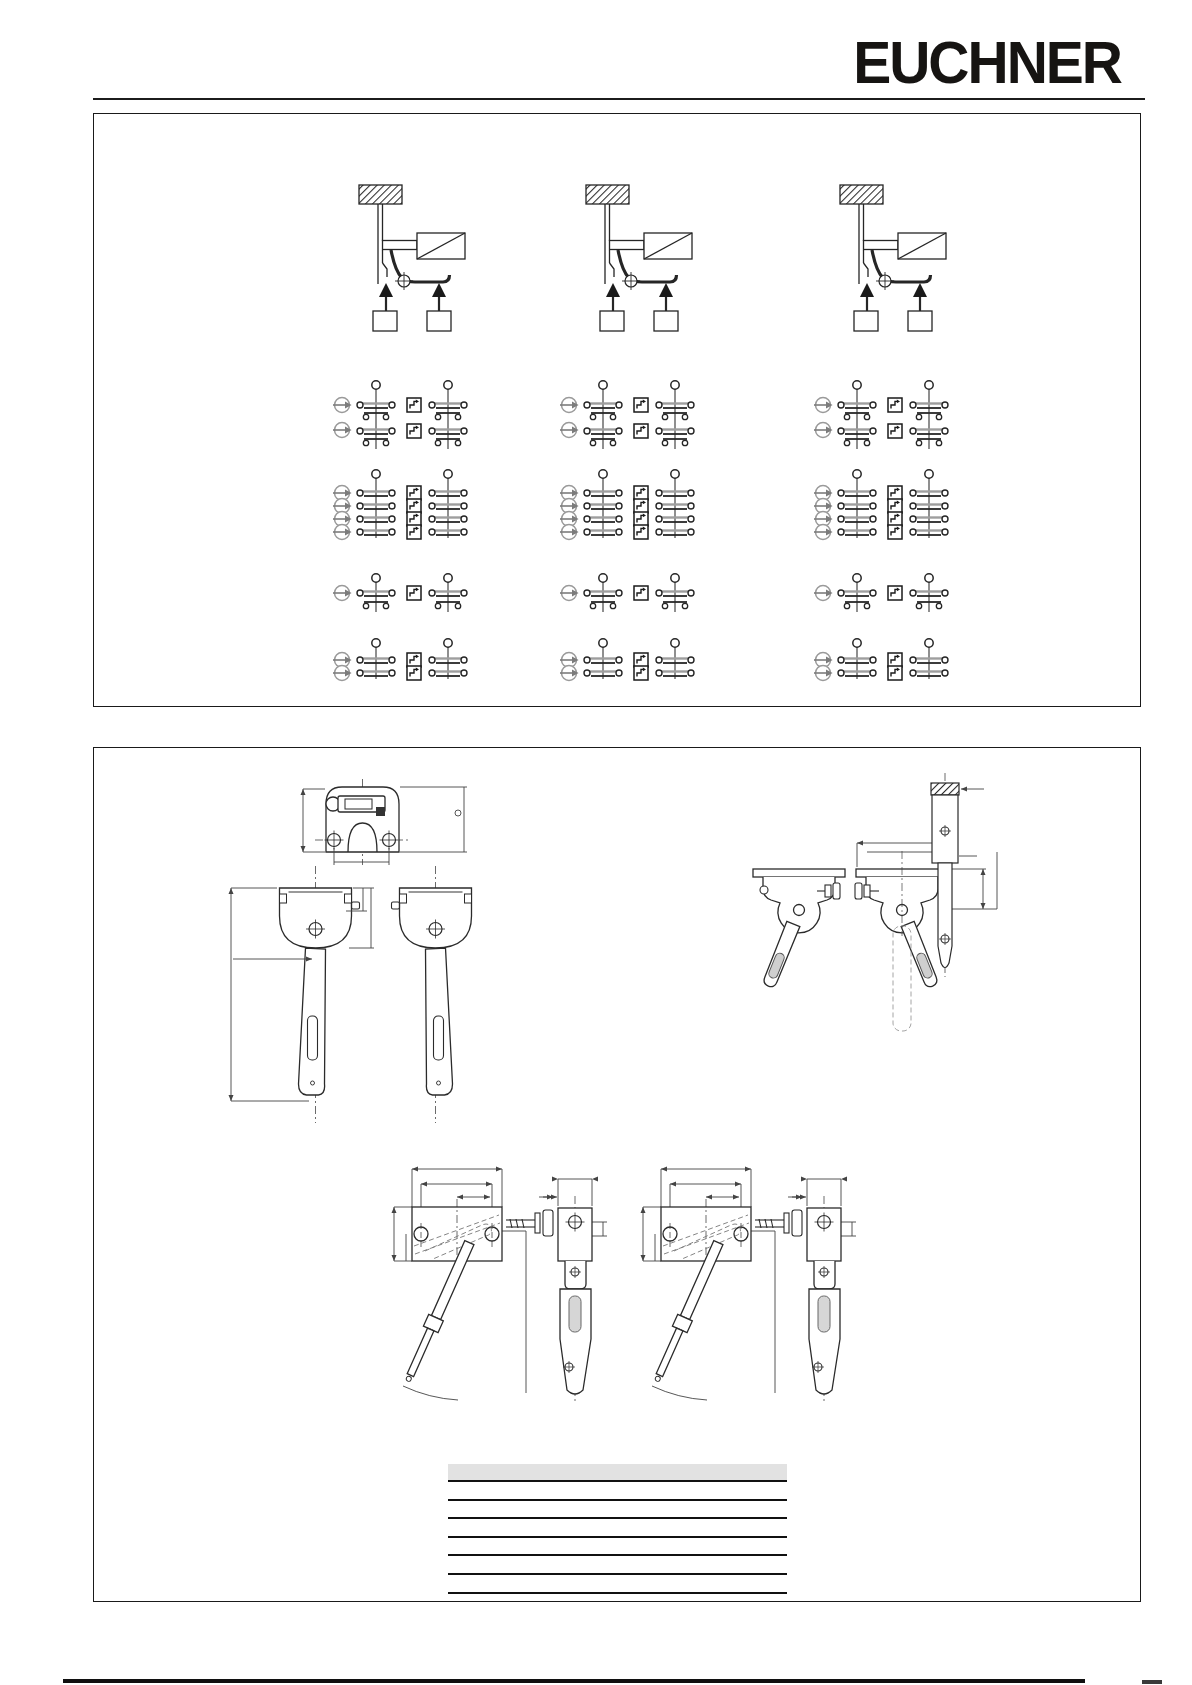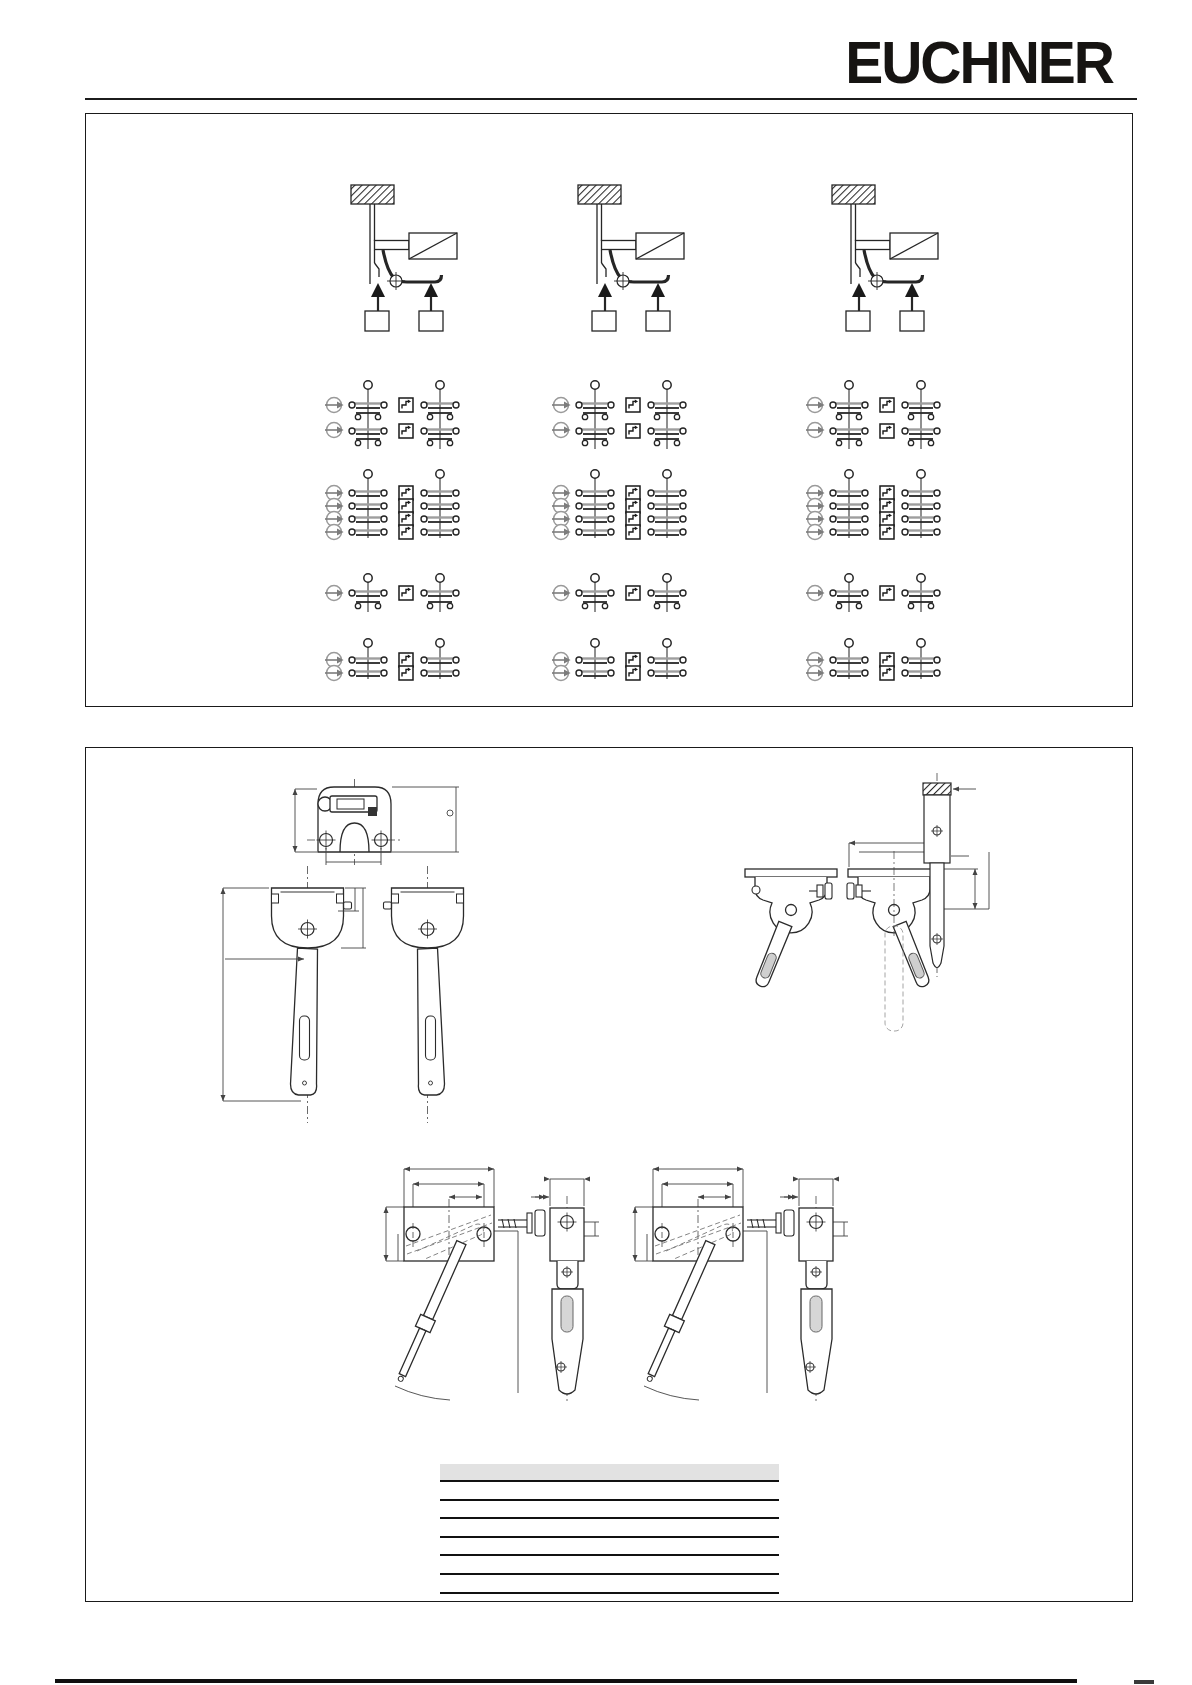--- a/index.html
+++ b/index.html
@@ -1,17 +1,17 @@
 <!DOCTYPE html>
 <html><head>
 <meta charset="utf-8">
 <style>
   html,body{margin:0;padding:0;background:#fff;}
   .page{position:relative;width:1170px;height:1685px;background:#fff;overflow:hidden;
-        font-family:"Liberation Sans", sans-serif;}
+        font-family:"Liberation Sans", sans-serif;margin-left:8px;}
   .logo{position:absolute;top:28px;right:57px;font-weight:bold;font-size:57px;
         letter-spacing:-2px;color:#161412;transform:scaleY(1.04);transform-origin:top right;}
   .top-rule{position:absolute;left:85px;top:98px;width:1052px;height:2px;background:#1c1c1c;}
   .panel{position:absolute;left:85px;width:1048px;border:1.6px solid #1a1a1a;box-sizing:border-box;background:#fff;}
   .panel.p1{top:113px;height:594px;}
   .panel.p2{top:747px;height:855px;}
   .panel svg{position:absolute;left:0;top:0;}
   .dim-table{position:absolute;left:440px;top:1464px;width:339px;}
   .dim-table .t-head{height:16px;background:#e2e2e2;border-bottom:2.2px solid #111;
         font-size:10px;color:#333;line-height:16px;padding:0 4px;}

